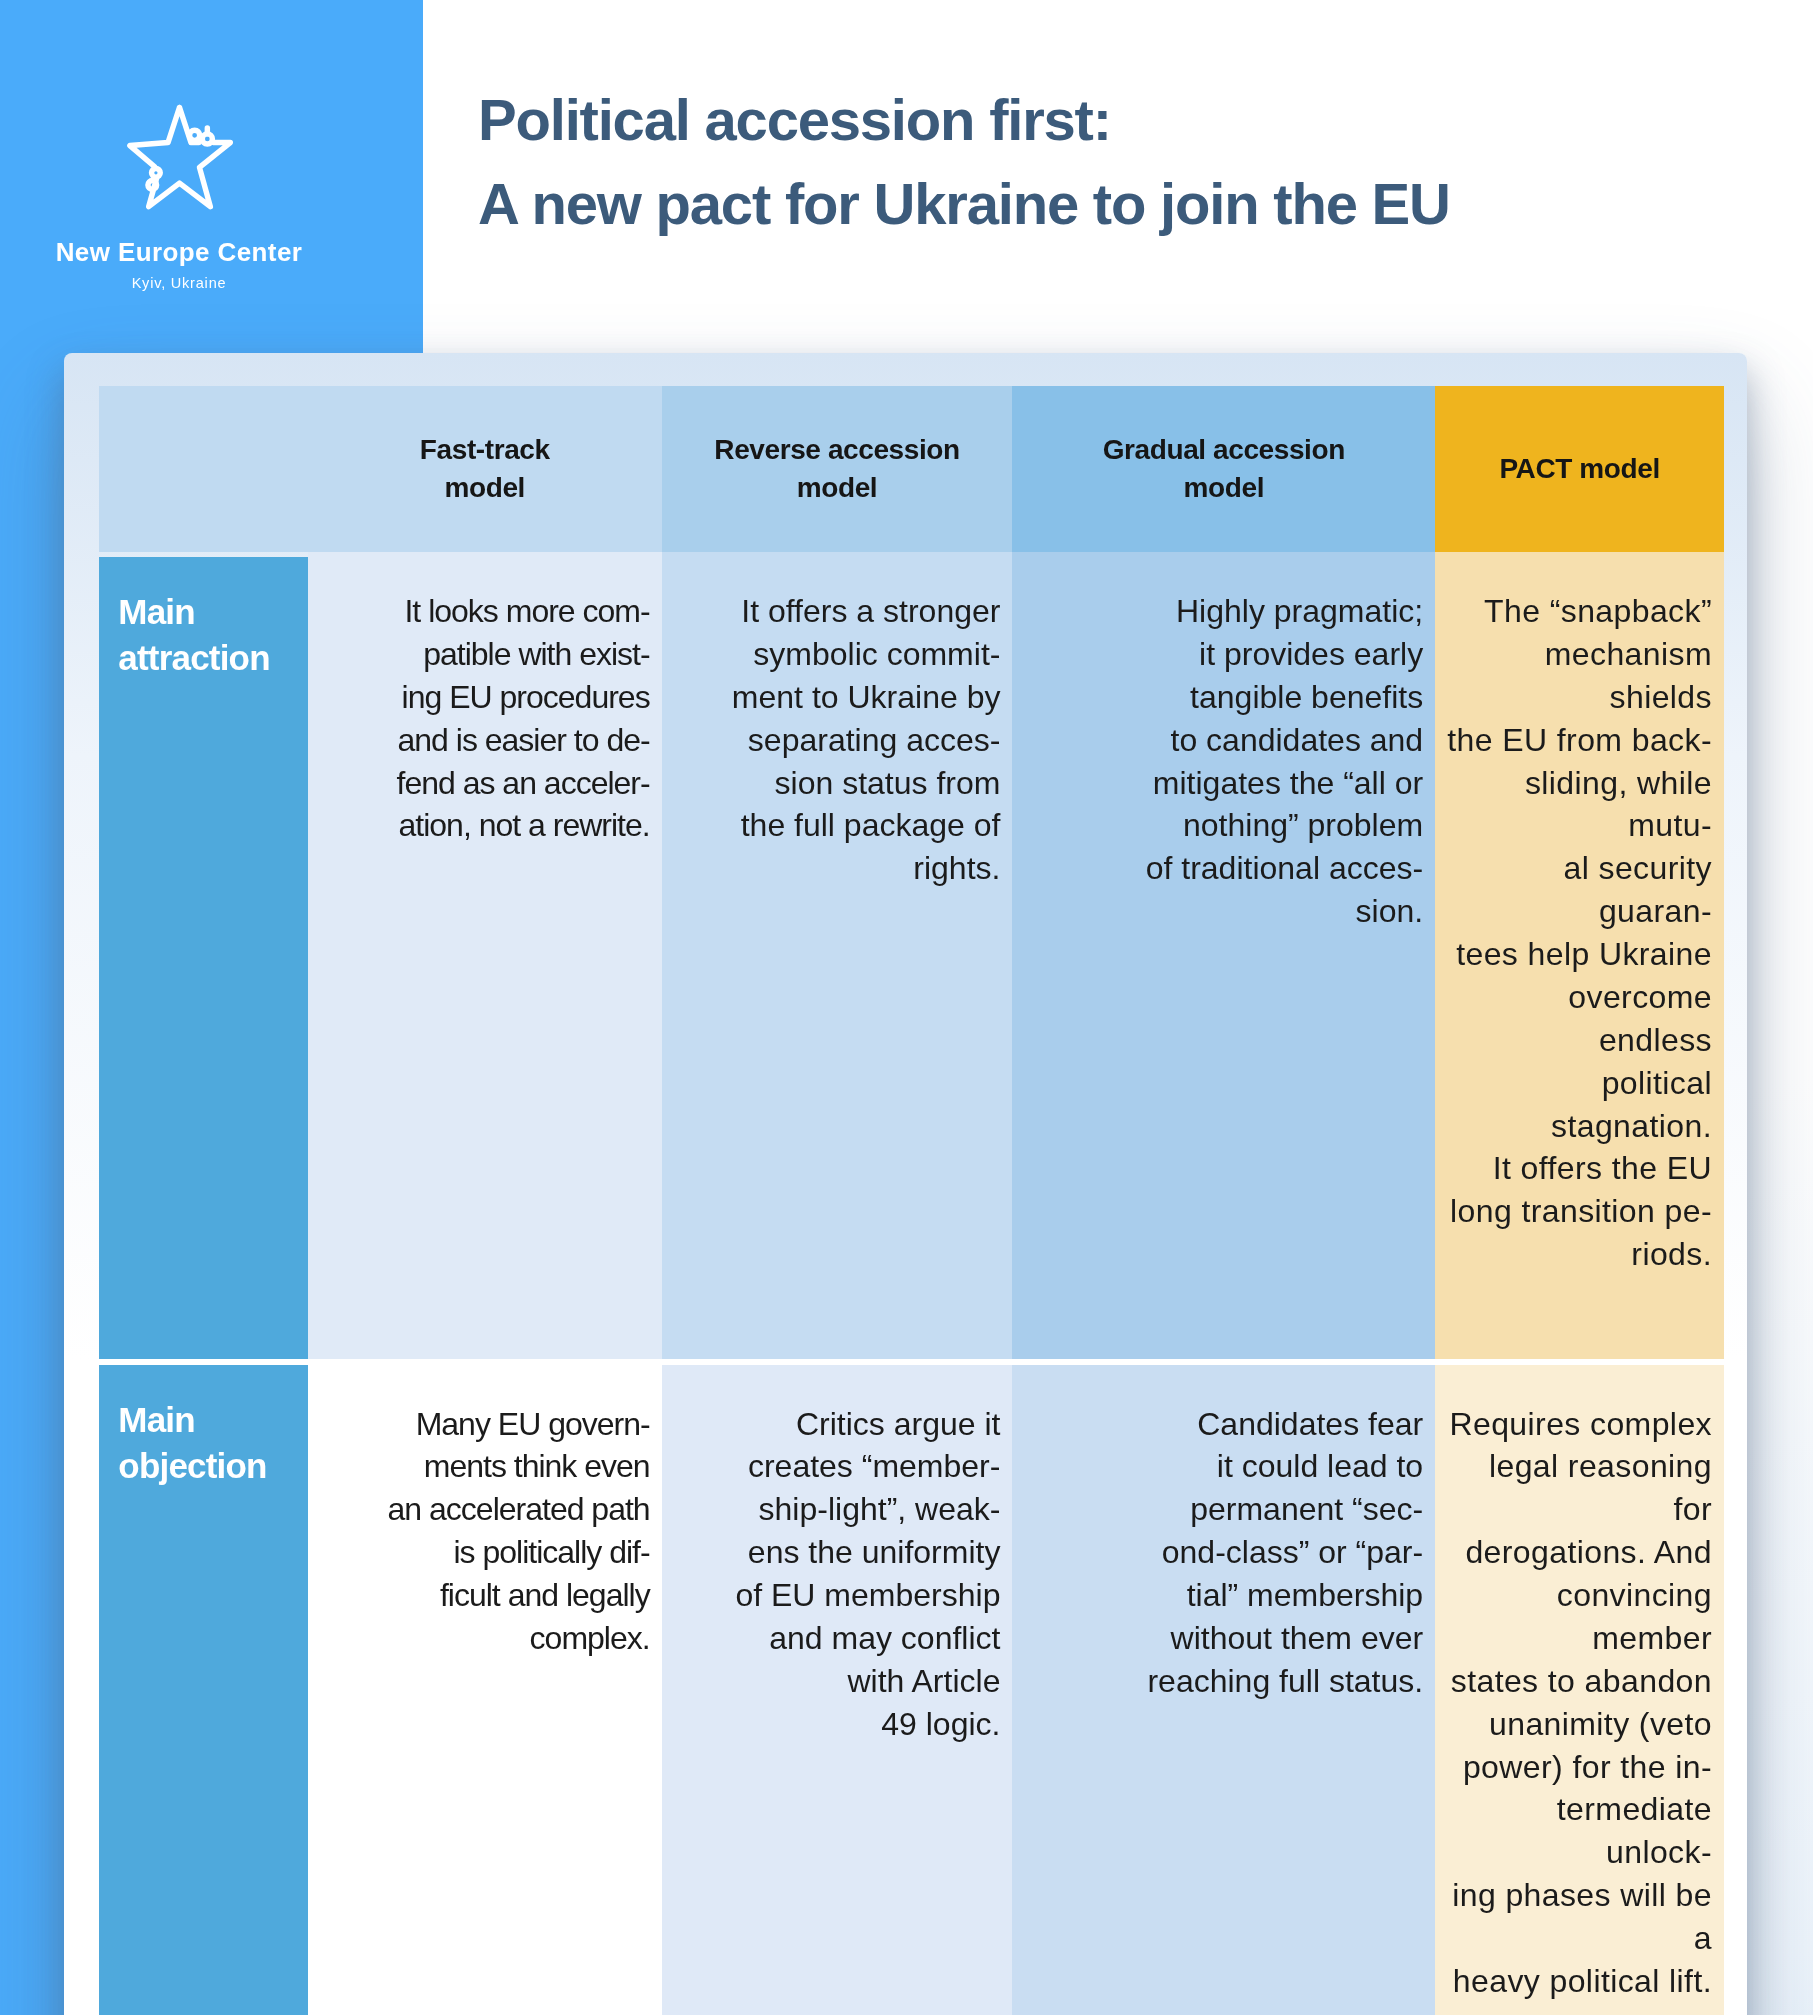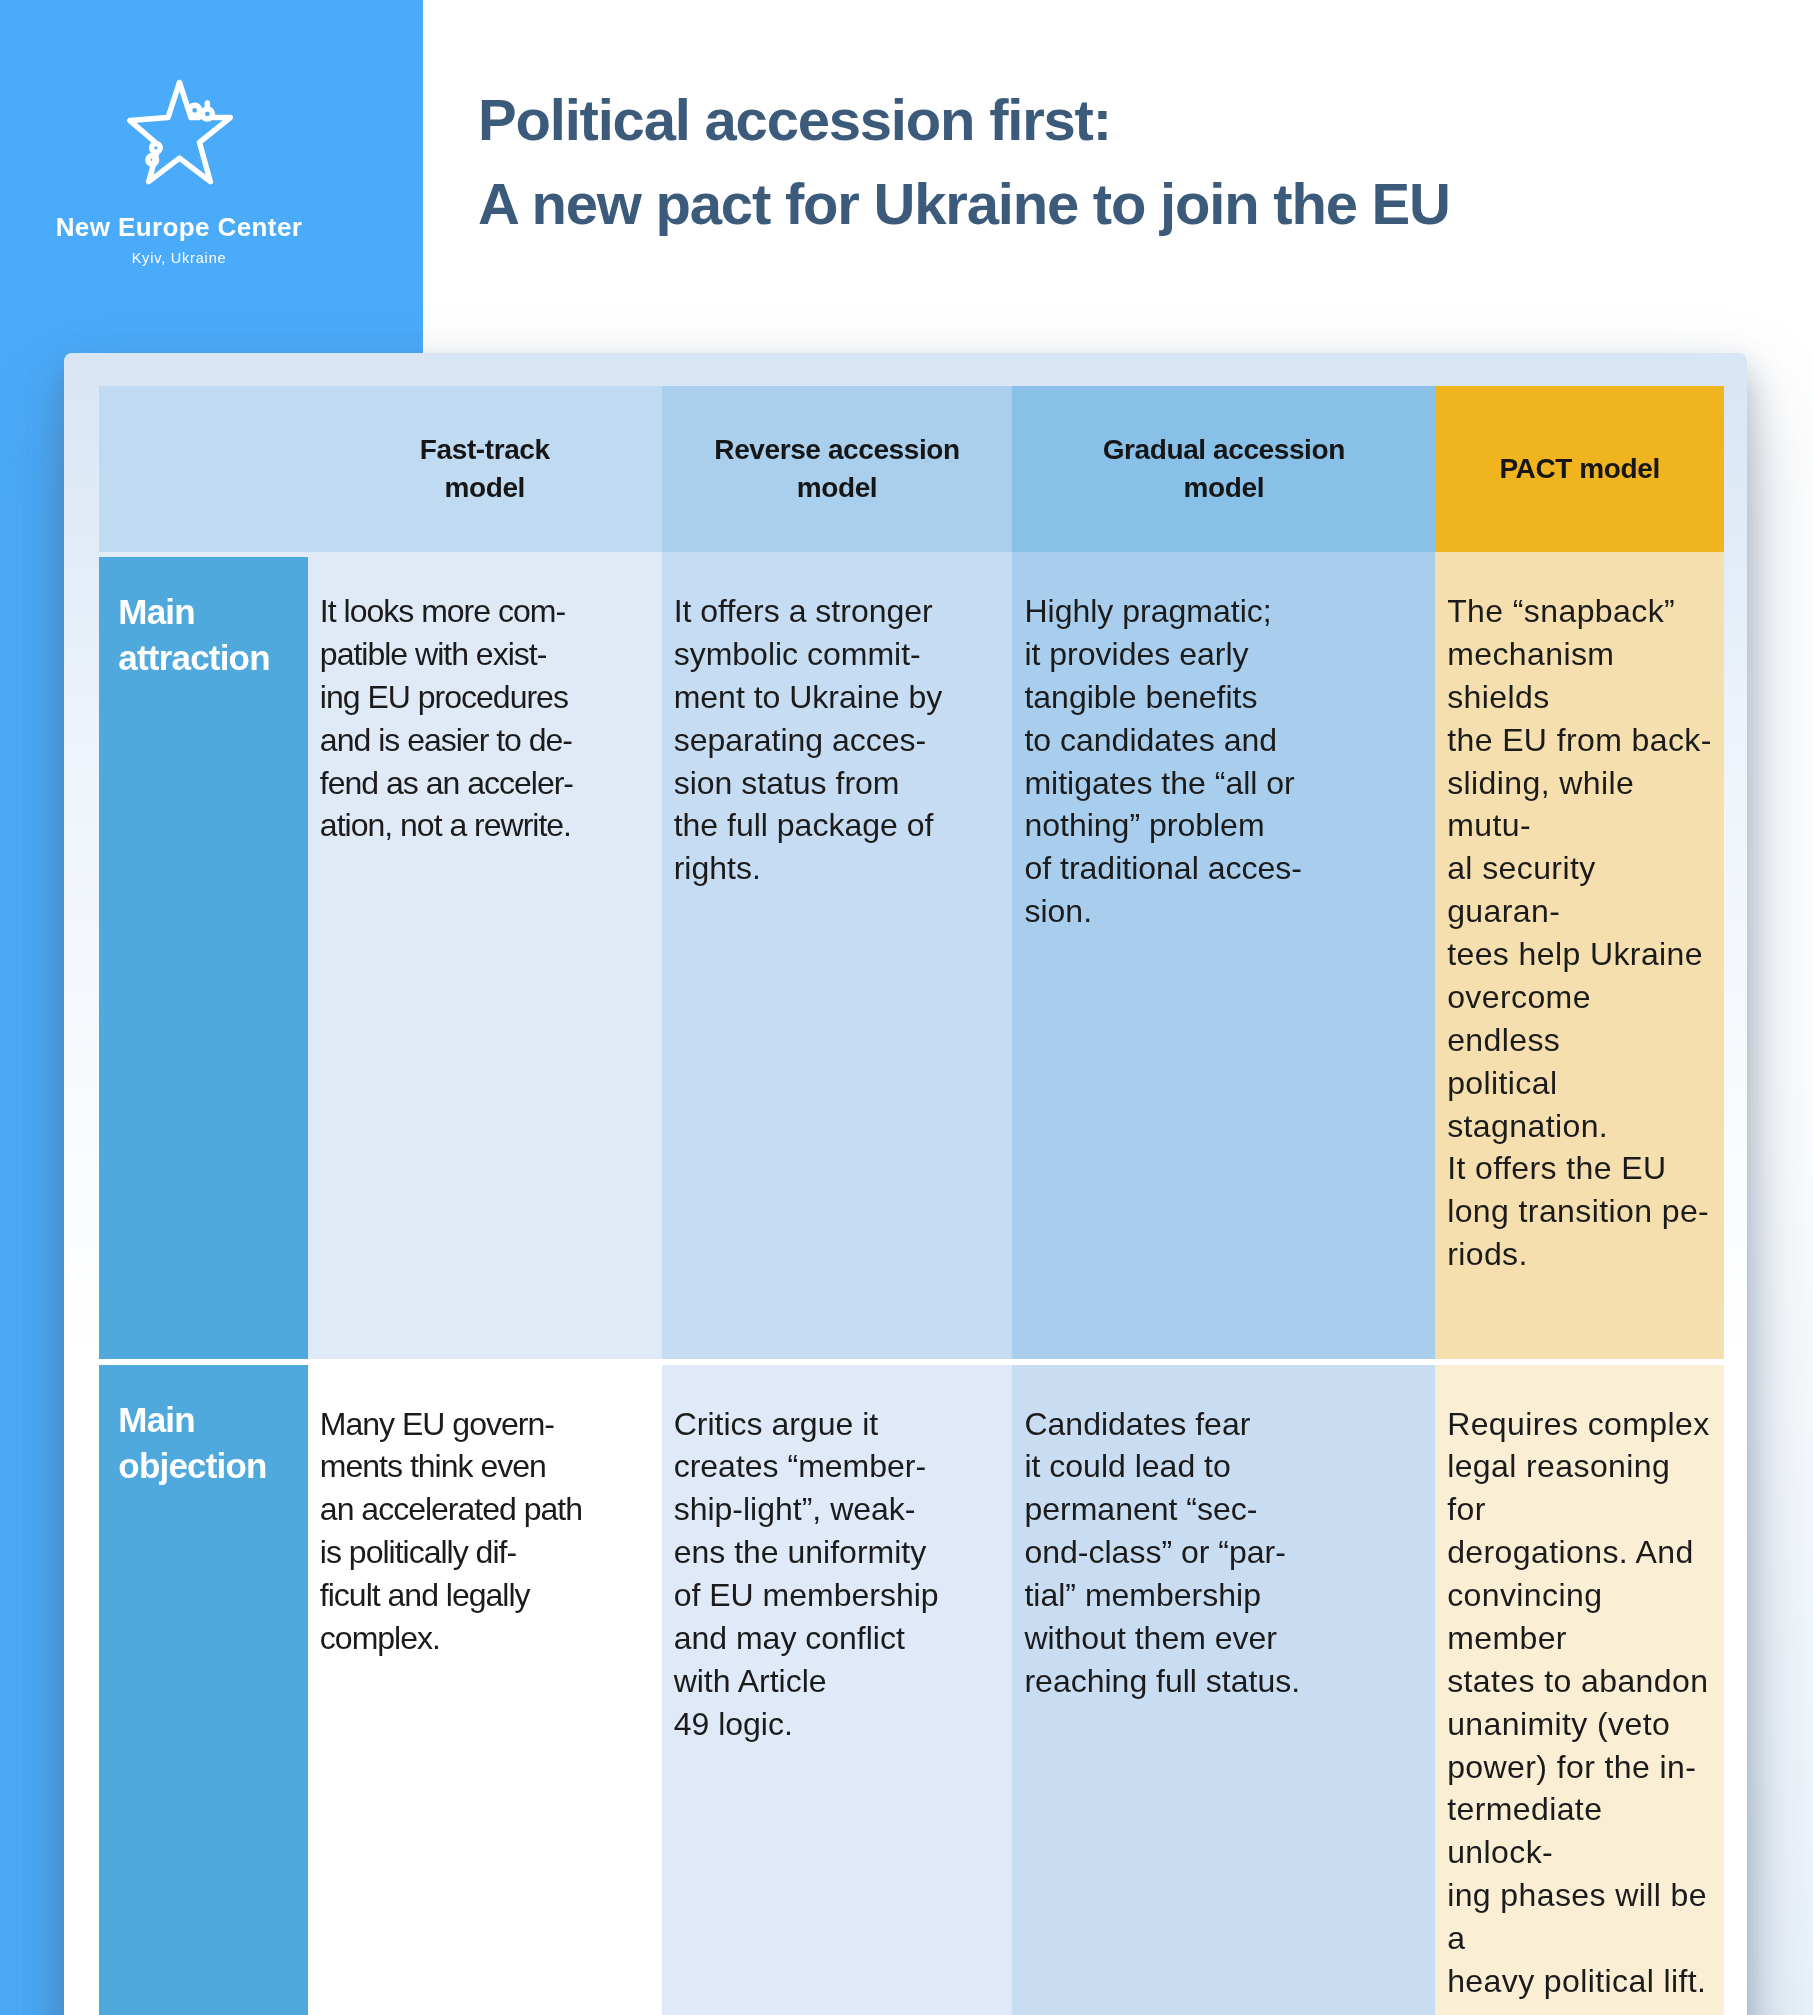--- a/index.html
+++ b/index.html
@@ -7,21 +7,21 @@
     width:1814px;height:2267px;position:relative;overflow:hidden;
     font-family:"Liberation Sans","DejaVu Sans",sans-serif;
     background:linear-gradient(168deg,#ffffff 55%,#eef5fc 88%,#e0edf9 100%);
   }
   
   .side-panel{
     position:absolute;left:0;top:0;width:423px;height:2235px;
     background:var(--page_sidebar_blue,#4AABFA);
   }
   
-  .logo{position:absolute;left:0;top:74px;width:358px;display:flex;flex-direction:column;align-items:center;}
+  .logo{position:absolute;left:0;top:99px;width:358px;display:flex;flex-direction:column;align-items:center;}
   .logo svg{width:121px;height:121px;display:block;}
   .logo-name{color:#ffffff;font-size:26px;font-weight:600;letter-spacing:0.4px;margin-top:17px;white-space:nowrap;}
   .logo-sub{color:#ffffff;font-size:14.5px;font-weight:400;letter-spacing:0.8px;margin-top:7.3px;}
   
   .masthead{position:absolute;left:478px;top:78px;width:1318px;}
   .title{
     color:var(--title_color,#3C5B7B);
     font-size:58px;font-weight:bold;line-height:1.45;letter-spacing:-1.2px;margin:0;
   }
   .subtitle{
@@ -56,21 +56,21 @@
   .h-pact{background:var(--pact_header_orange,#EFB41E);}
   .labelcell{height:100%;}
   .labelfill{
     background:var(--row_label_blue,#4FA9DC);height:calc(100% - 4.8px);margin-top:4.8px;
     box-sizing:border-box;padding:32px 16px 0 19.3px;
     color:#ffffff;font-weight:bold;font-size:35px;line-height:1.32;letter-spacing:-0.8px;
     white-space:pre-line;
   }
   .row-2 .labelfill{height:100%;margin-top:0;}
   .bcell{
-    box-sizing:border-box;padding:38px 12px 0 12px;text-align:left;
+    box-sizing:border-box;padding:38px 12px 0 12px;text-align:right;
     color:#1b1b1b;font-size:32px;line-height:1.34;white-space:pre-line;
   }
   .fastfont{letter-spacing:-1px;}
   .pactfont{letter-spacing:0.4px;}
   .bg-fast-1{background:var(--fast_row1,#E0EAF7);}
   .bg-fast-2{background:var(--fast_row2,#FFFFFF);}
   .bg-reverse-1{background:var(--reverse_row1,#C5DCF2);}
   .bg-reverse-2{background:var(--reverse_row2,#DFE9F7);}
   .bg-gradual-1{background:var(--gradual_row1,#A9CDEC);}
   .bg-gradual-2{background:var(--gradual_row2,#C9DDF2);}

